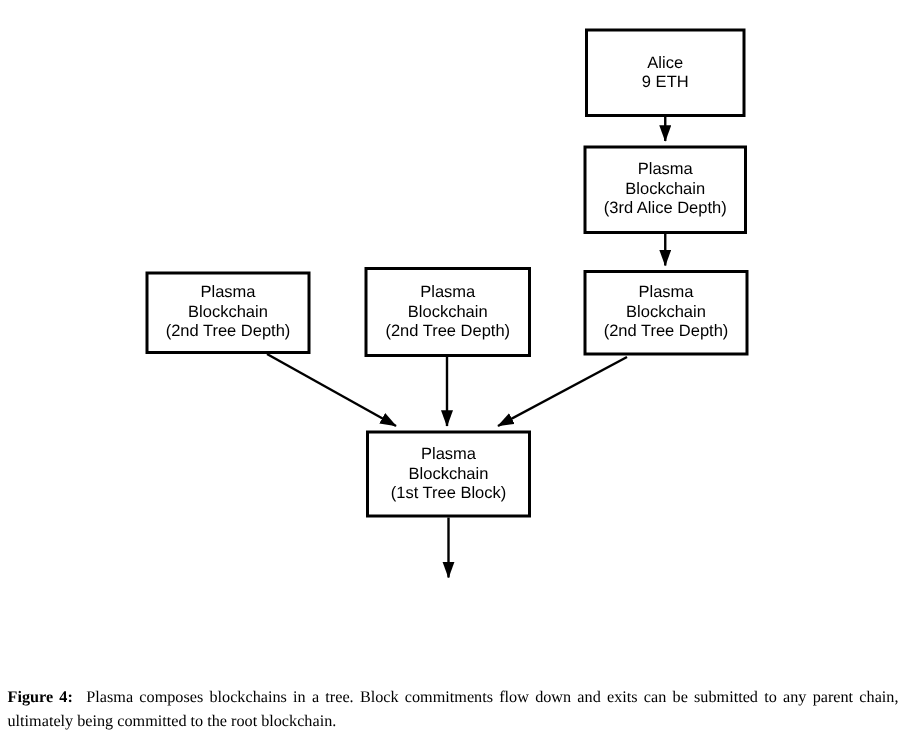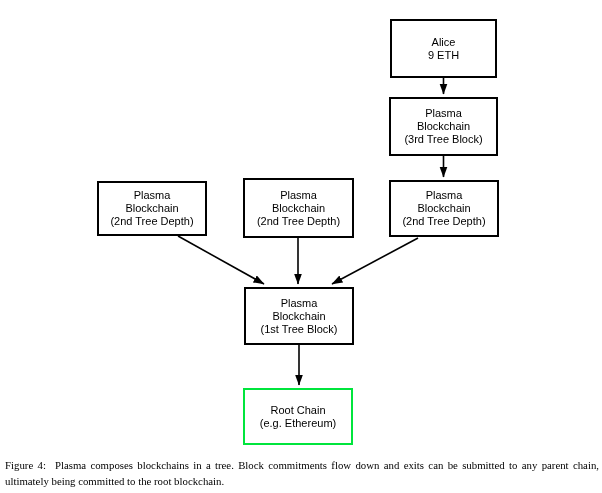--- a/index.html
+++ b/index.html
@@ -37,21 +37,21 @@
   .caption {
     position: absolute;
     left: 5px; top: 458px;
     width: 594px;
     font-family: "Liberation Serif", serif;
     font-size: 10.8px;
     line-height: 15.5px;
     color: #000000;
     text-align: justify;
   }
-  .caption b { font-weight: normal; margin-right: 9px; }
+  .caption b { font-weight: bold; margin-right: 9px; }
 </style>
 </head>
 <body>
 
 <div class="canvas">
 
   <svg class="arrows" viewBox="0 0 602 493" xmlns="http://www.w3.org/2000/svg">
     <defs>
       <marker id="ah" markerUnits="userSpaceOnUse" markerWidth="14" markerHeight="10" refX="10.5" refY="4" orient="auto">
         <path d="M0,0 L11,4 L0,8 z" fill="#000000"></path>
@@ -66,21 +66,21 @@
   </svg>
 
   <div class="node" style="left:390px; top:19px; width:107px; height:59px;">
     <span>Alice</span>
     <span>9 ETH</span>
   </div>
 
   <div class="node" style="left:389px; top:97px; width:109px; height:59px;">
     <span>Plasma</span>
     <span>Blockchain</span>
-    <span>(3rd Tree Block)</span>
+    <span>(3rd Alice Depth)</span>
   </div>
 
   <div class="node" style="left:97px; top:181px; width:110px; height:55px;">
     <span>Plasma</span>
     <span>Blockchain</span>
     <span>(2nd Tree Depth)</span>
   </div>
 
   <div class="node" style="left:243px; top:178px; width:111px; height:60px;">
     <span>Plasma</span>
@@ -93,22 +93,18 @@
     <span>Blockchain</span>
     <span>(2nd Tree Depth)</span>
   </div>
 
   <div class="node" style="left:244px; top:287px; width:110px; height:58px;">
     <span>Plasma</span>
     <span>Blockchain</span>
     <span>(1st Tree Block)</span>
   </div>
 
-  <div class="node root" style="left:243px; top:388px; width:110px; height:57px;">
-    <span>Root Chain</span>
-    <span>(e.g. Ethereum)</span>
-  </div>
 
   <div class="caption">
     <b>Figure 4:</b><span>Plasma composes blockchains in a tree. Block commitments flow down and exits can be submitted to any parent chain, ultimately being committed to the root blockchain.</span>
   </div>
 
 </div>
 
 </body></html>

